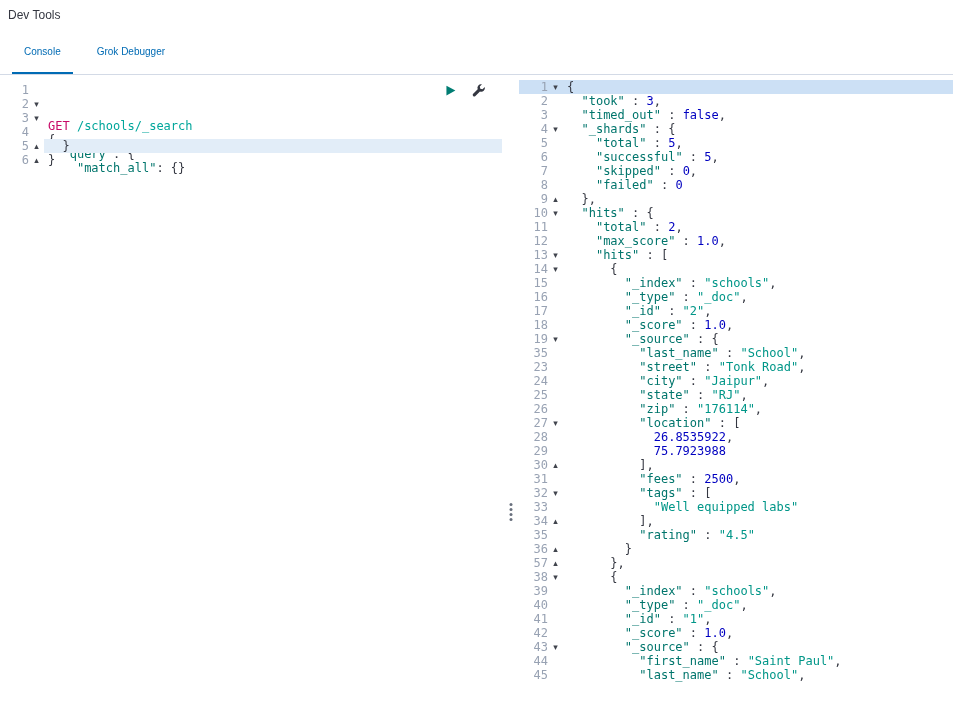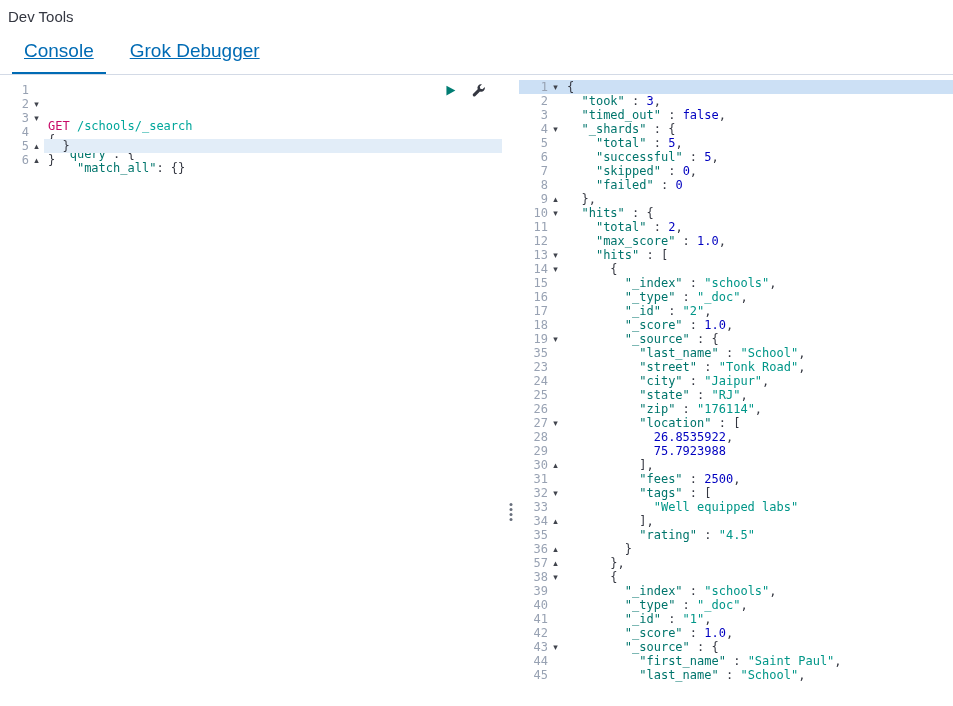--- a/index.html
+++ b/index.html
@@ -6,25 +6,25 @@
     --accent:#006BB4; --text:#343741; --line-number:#98A2B3; --fold-arrow:#40444D;
     --method:#C80A68; --url:#00A69B; --key:#00756C; --string:#009688;
     --number:#0000C0; --boolean:#0000C0; --punct:#343741;
     --request-block-bg:#F2F3F5; --active-line-bg:#E2EDF8; --selected-line-bg:#CCE0F5;
     --tab-border:#D3DAE6; --play-icon:#017D73; --wrench-icon:#343741;
   }
   *{box-sizing:border-box; margin:0; padding:0;}
   html,body{width:953px;height:706px;overflow:hidden;background:#fff;
     font-family:"Liberation Sans",sans-serif;}
   .app{width:953px;height:706px;overflow:hidden;display:flex;flex-direction:column;}
-  .topbar{height:28px;padding:8px 8px 2px;font-size:15px;color:var(--text);}
+  .topbar{height:28px;padding:8px 8px 2px;font-size:12px;color:var(--text);}
   .tabbar{height:47px;display:flex;align-items:stretch;padding:0 6px;
     border-bottom:1px solid var(--tab-border);}
-  .tab{display:flex;align-items:center;padding:0 12px;margin:0 6px;font-size:19px;
-    color:var(--accent);cursor:pointer;text-decoration:underline;}
+  .tab{display:flex;align-items:center;padding:0 12px;margin:0 6px;font-size:10px;
+    color:var(--accent);cursor:pointer;}
   .tab.active{box-shadow:inset 0 -2px 0 var(--accent);}
   .main{flex:1;display:flex;overflow:hidden;position:relative;height:631px;}
   .pane{overflow:hidden;position:relative;background:#fff;}
   .pane.left{width:502px;padding-top:8px;}
   .divider{width:17px;position:relative;background:#fff;}
   .pane.right{flex:1;padding-top:5px;}
   .line{display:flex;height:14px;line-height:14px;font-family:"DejaVu Sans Mono",monospace;
     font-size:12px;white-space:pre;}
   .line.sel{background:var(--selected-line-bg);}
   .gut{width:44px;display:flex;align-items:center;justify-content:flex-end;flex:none;}

